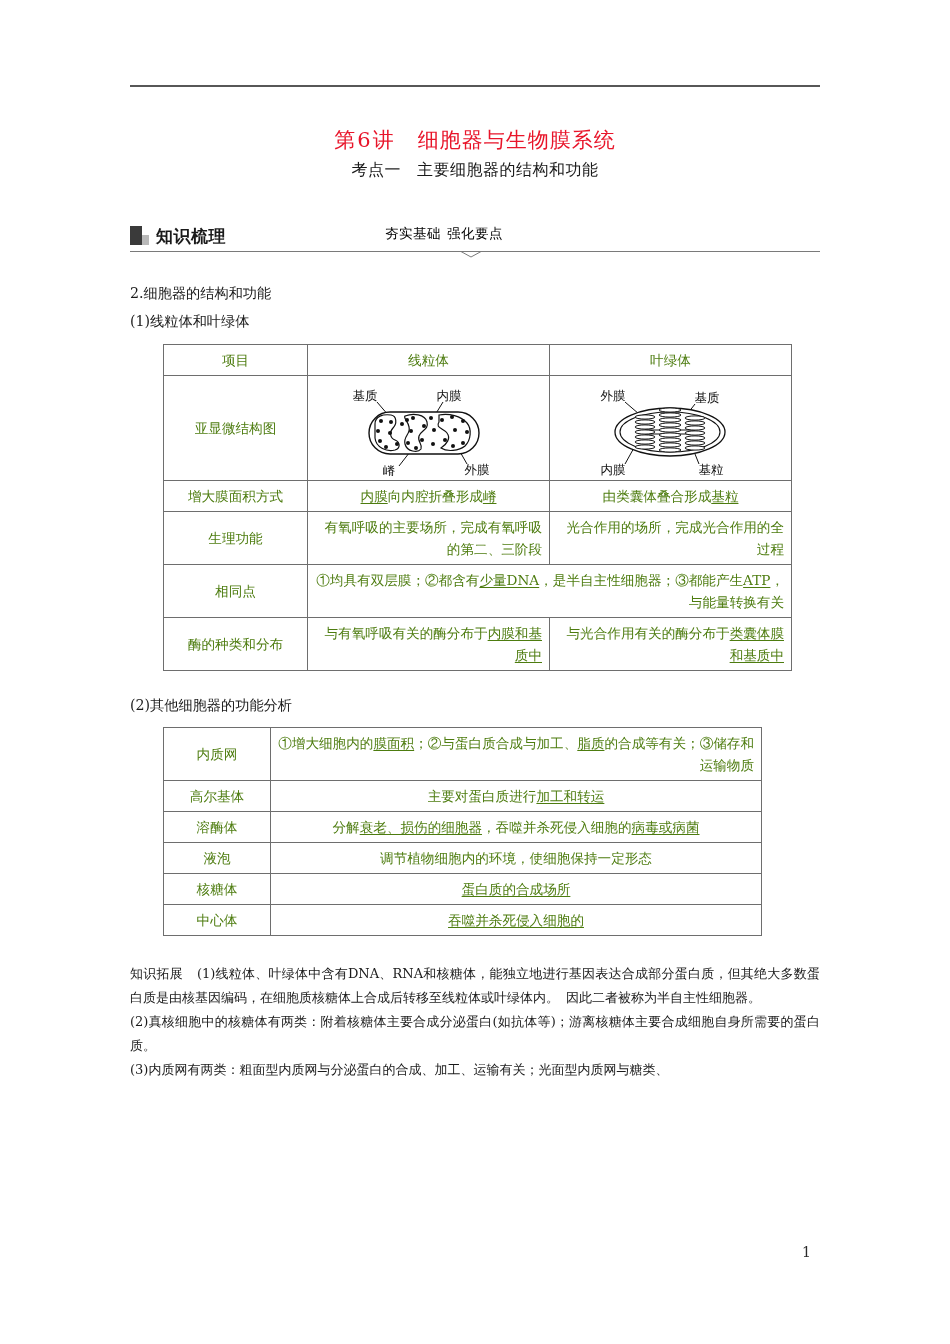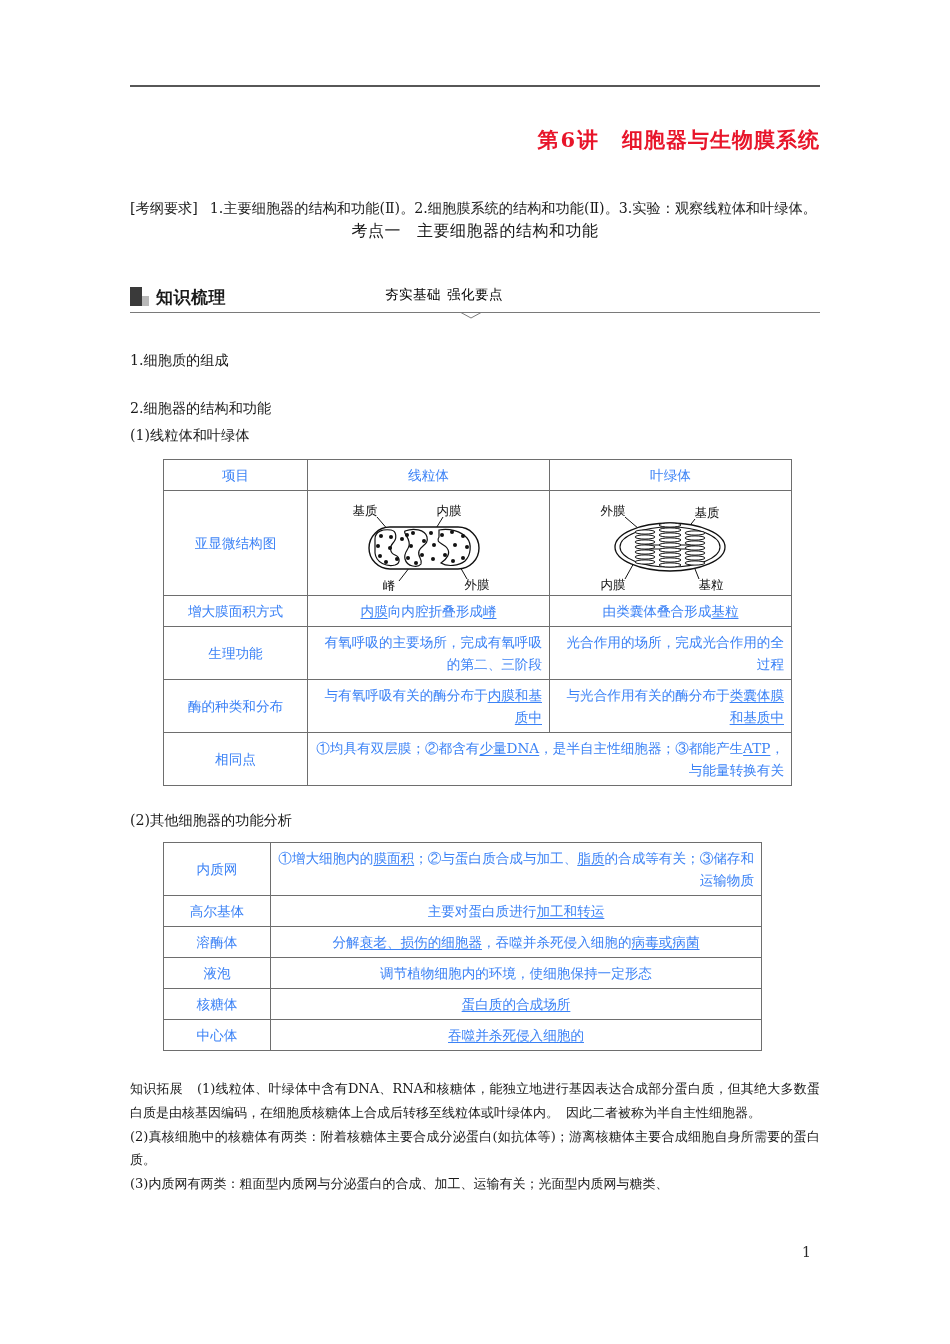--- a/index.html
+++ b/index.html
@@ -33,24 +33,24 @@
   
   .col {
     position: absolute;
     left: 130px;
     top: 118px;
     width: 690px;
   }
   
   .chapter-title {
     color: #e8152a;
-    font-weight: bold;
+    font-weight: normal;
     font-size: 21px;
     letter-spacing: 1px;
-    text-align: right;
+    text-align: center;
     margin: 0 0 0 0;
     padding: 8px 0 6px 0;
     font-family: "DejaVu Serif", "Liberation Serif", serif;
   }
   .chapter-title .num { letter-spacing: 2px; }
   .chapter-title .gap { display:inline-block; width: 22px; }
 
   
   .outline {
     margin-top: 36px;
@@ -127,21 +127,21 @@
   .p-mt24 { margin-top: 28px; }
   .p-mt18 { margin-top: 22px; }
   .p-mt6  { margin-top: 2px; }
 
   
   table.tb {
     border-collapse: collapse;
     table-layout: fixed;
     font-size: 13.6px;
     line-height: 1.62;
-    color: #3b82f6;
+    color: #4d7c0f;
   }
   table.tb td {
     border: 1px solid #6e6e6e;
     padding: 4px 7px;
     vertical-align: middle;
   }
   .t1 { width: 628px; margin-top: 10px; margin-left: 33px; }
   .t2 { width: 598px; margin-top: 8px;  margin-left: 33px; }
 
   .c { text-align: center; }
@@ -176,23 +176,20 @@
 <div class="page">
 
   <div class="top-rule"></div>
 
   <div class="col">
 
     <div class="chapter-title">
       <span class="num">第6讲</span><span class="gap"></span><span>细胞器与生物膜系统</span>
     </div>
 
-    <div class="outline">
-      <span class="tag">[考纲要求]</span><span class="sp"></span><span>1.主要细胞器的结构和功能(Ⅱ)。2.细胞膜系统的结构和功能(Ⅱ)。3.实验：观察线粒体和叶绿体。</span>
-    </div>
 
     <div class="kaodian">
       <span>考点一</span><span class="gap"></span><span>主要细胞器的结构和功能</span>
     </div>
 
     <div class="zs-bar">
       <div class="zs-icon">
         <div class="sq-dark"></div>
         <div class="sq-light"></div>
       </div>
@@ -201,21 +198,20 @@
         <span>夯实基础</span><span class="sp"></span><span>强化要点</span>
       </div>
       <div class="zs-rule"></div>
       <div class="zs-notch">
         <svg width="22" height="7" viewBox="0 0 22 7">
           <polyline points="0,0 11,6 22,0" fill="none" stroke="#7a7a7a" stroke-width="1"></polyline>
         </svg>
       </div>
     </div>
 
-    <div class="para p-mt24">1.细胞质的组成</div>
 
     <div class="para p-mt18">2.细胞器的结构和功能</div>
     <div class="para p-mt6">(1)线粒体和叶绿体</div>
 
     <table class="tb t1">
       <colgroup>
         <col style="width:144px">
         <col style="width:242px">
         <col style="width:242px">
       </colgroup>
@@ -329,27 +325,27 @@
             <td class="c">增大膜面积方式</td>
             <td class="c"><span class="u">内膜</span><span>向内腔折叠形成</span><span class="u">嵴</span></td>
             <td class="c"><span>由类囊体叠合形成</span><span class="u">基粒</span></td>
           </tr>
           <tr>
             <td class="c">生理功能</td>
             <td class="l"><span>有氧呼吸的主要场所，完成有氧呼吸的第二、三阶段</span></td>
             <td class="l"><span>光合作用的场所，完成光合作用的全过程</span></td>
           </tr>
           <tr>
+            <td class="c">相同点</td>
+            <td class="l" colspan="2"><span>①均具有双层膜；②都含有</span><span class="u">少量DNA</span><span>，是半自主性细胞器；③都能产生</span><span class="u">ATP</span><span>，与能量转换有关</span></td>
+          </tr>
+          <tr>
             <td class="c">酶的种类和分布</td>
             <td class="l"><span>与有氧呼吸有关的酶分布于</span><span class="u">内膜和基质中</span></td>
             <td class="l"><span>与光合作用有关的酶分布于</span><span class="u">类囊体膜和基质中</span></td>
-          </tr>
-          <tr>
-            <td class="c">相同点</td>
-            <td class="l" colspan="2"><span>①均具有双层膜；②都含有</span><span class="u">少量DNA</span><span>，是半自主性细胞器；③都能产生</span><span class="u">ATP</span><span>，与能量转换有关</span></td>
           </tr>
         </tbody>
     </table>
 
     <div class="para p-mt18">(2)其他细胞器的功能分析</div>
 
     <table class="tb t2">
       <colgroup>
         <col style="width:107px">
         <col style="width:491px">

